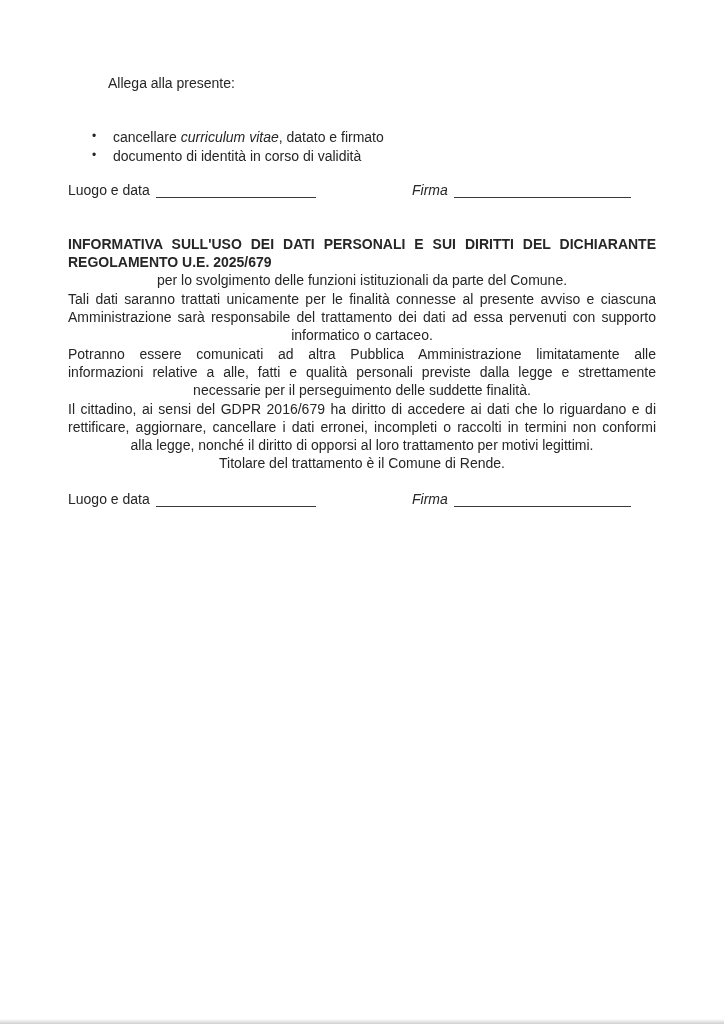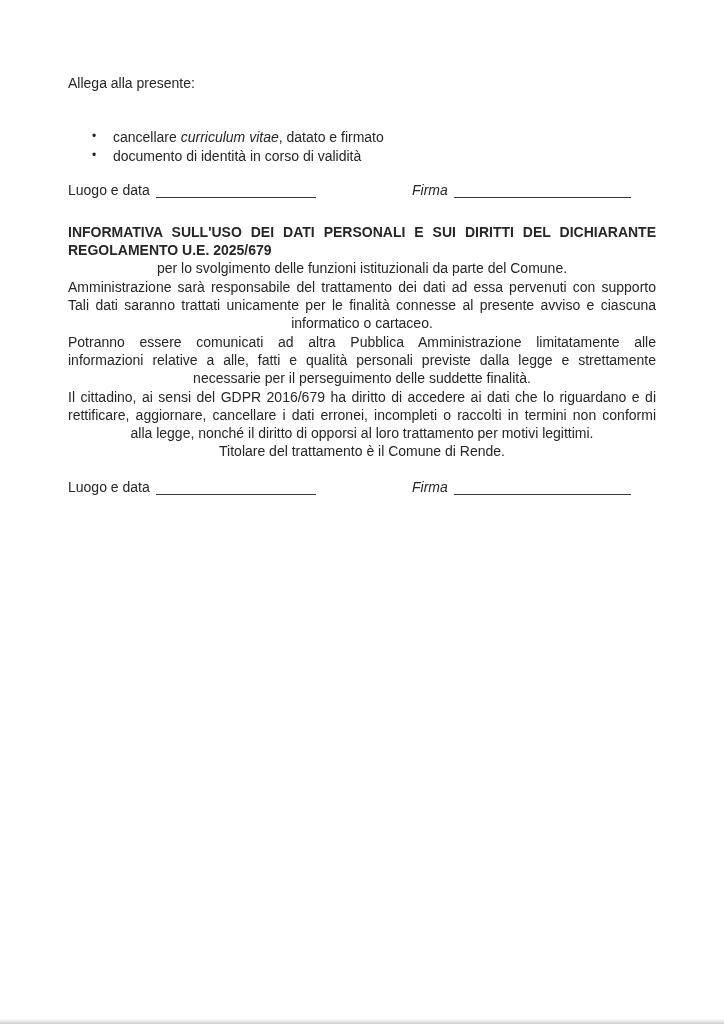--- a/index.html
+++ b/index.html
@@ -23,20 +23,21 @@
     overflow: hidden;
   }
   .content {
     position: absolute;
     left: 68px;
     top: 0;
     width: 588px;
   }
   .attach-intro {
     margin-top: 74px;
+    margin-left: 40px;
   }
   .attach-list {
     list-style: none;
     margin-top: 36px;
     padding-left: 45px;
     line-height: 18.8px;
   }
   .attach-list li { position: relative; }
   .attach-list li .bullet {
     position: absolute;
@@ -61,21 +62,21 @@
   .sig-line {
     display: inline-block;
     height: 14px;
     border-bottom: 1.5px solid #3a3a3a;
     margin-left: 6px;
     position: relative;
     top: 3px;
   }
   .sig-line.date { width: 160px; }
   .sig-line.firma { width: 177px; }
-  .notice { margin-top: 20px; }
+  .notice { margin-top: 32px; }
   .notice .h { font-weight: bold; }
   .just {
     text-align: justify;
     text-align-last: justify;
   }
   .tline { text-align: center; }
   .tline.just { text-align: justify; text-align-last: justify; }
   .bottom-edge {
     position: absolute;
     left: 0;
@@ -106,22 +107,22 @@
     </div>
 
     <div class="notice">
       <div class="h just">INFORMATIVA SULL'USO DEI DATI PERSONALI E SUI DIRITTI DEL DICHIARANTE</div>
       <div class="h">REGOLAMENTO U.E. 2025/679</div>
       <div>
           <div>
             <div class="tline">per lo svolgimento delle funzioni istituzionali da parte del Comune.</div>
           </div>
           <div>
+            <div class="tline just">Tali dati saranno trattati unicamente per le finalità connesse al presente avviso e ciascuna</div>
             <div class="tline just">Amministrazione sarà responsabile del trattamento dei dati ad essa pervenuti con supporto</div>
-            <div class="tline just">Tali dati saranno trattati unicamente per le finalità connesse al presente avviso e ciascuna</div>
             <div class="tline">informatico o cartaceo.</div>
           </div>
           <div>
             <div class="tline just">Potranno essere comunicati ad altra Pubblica Amministrazione limitatamente alle</div>
             <div class="tline just">informazioni relative a alle, fatti e qualità personali previste dalla legge e strettamente</div>
             <div class="tline">necessarie per il perseguimento delle suddette finalità.</div>
           </div>
           <div>
             <div class="tline just">Il cittadino, ai sensi del GDPR 2016/679 ha diritto di accedere ai dati che lo riguardano e di</div>
             <div class="tline just">rettificare, aggiornare, cancellare i dati erronei, incompleti o raccolti in termini non conformi</div>

